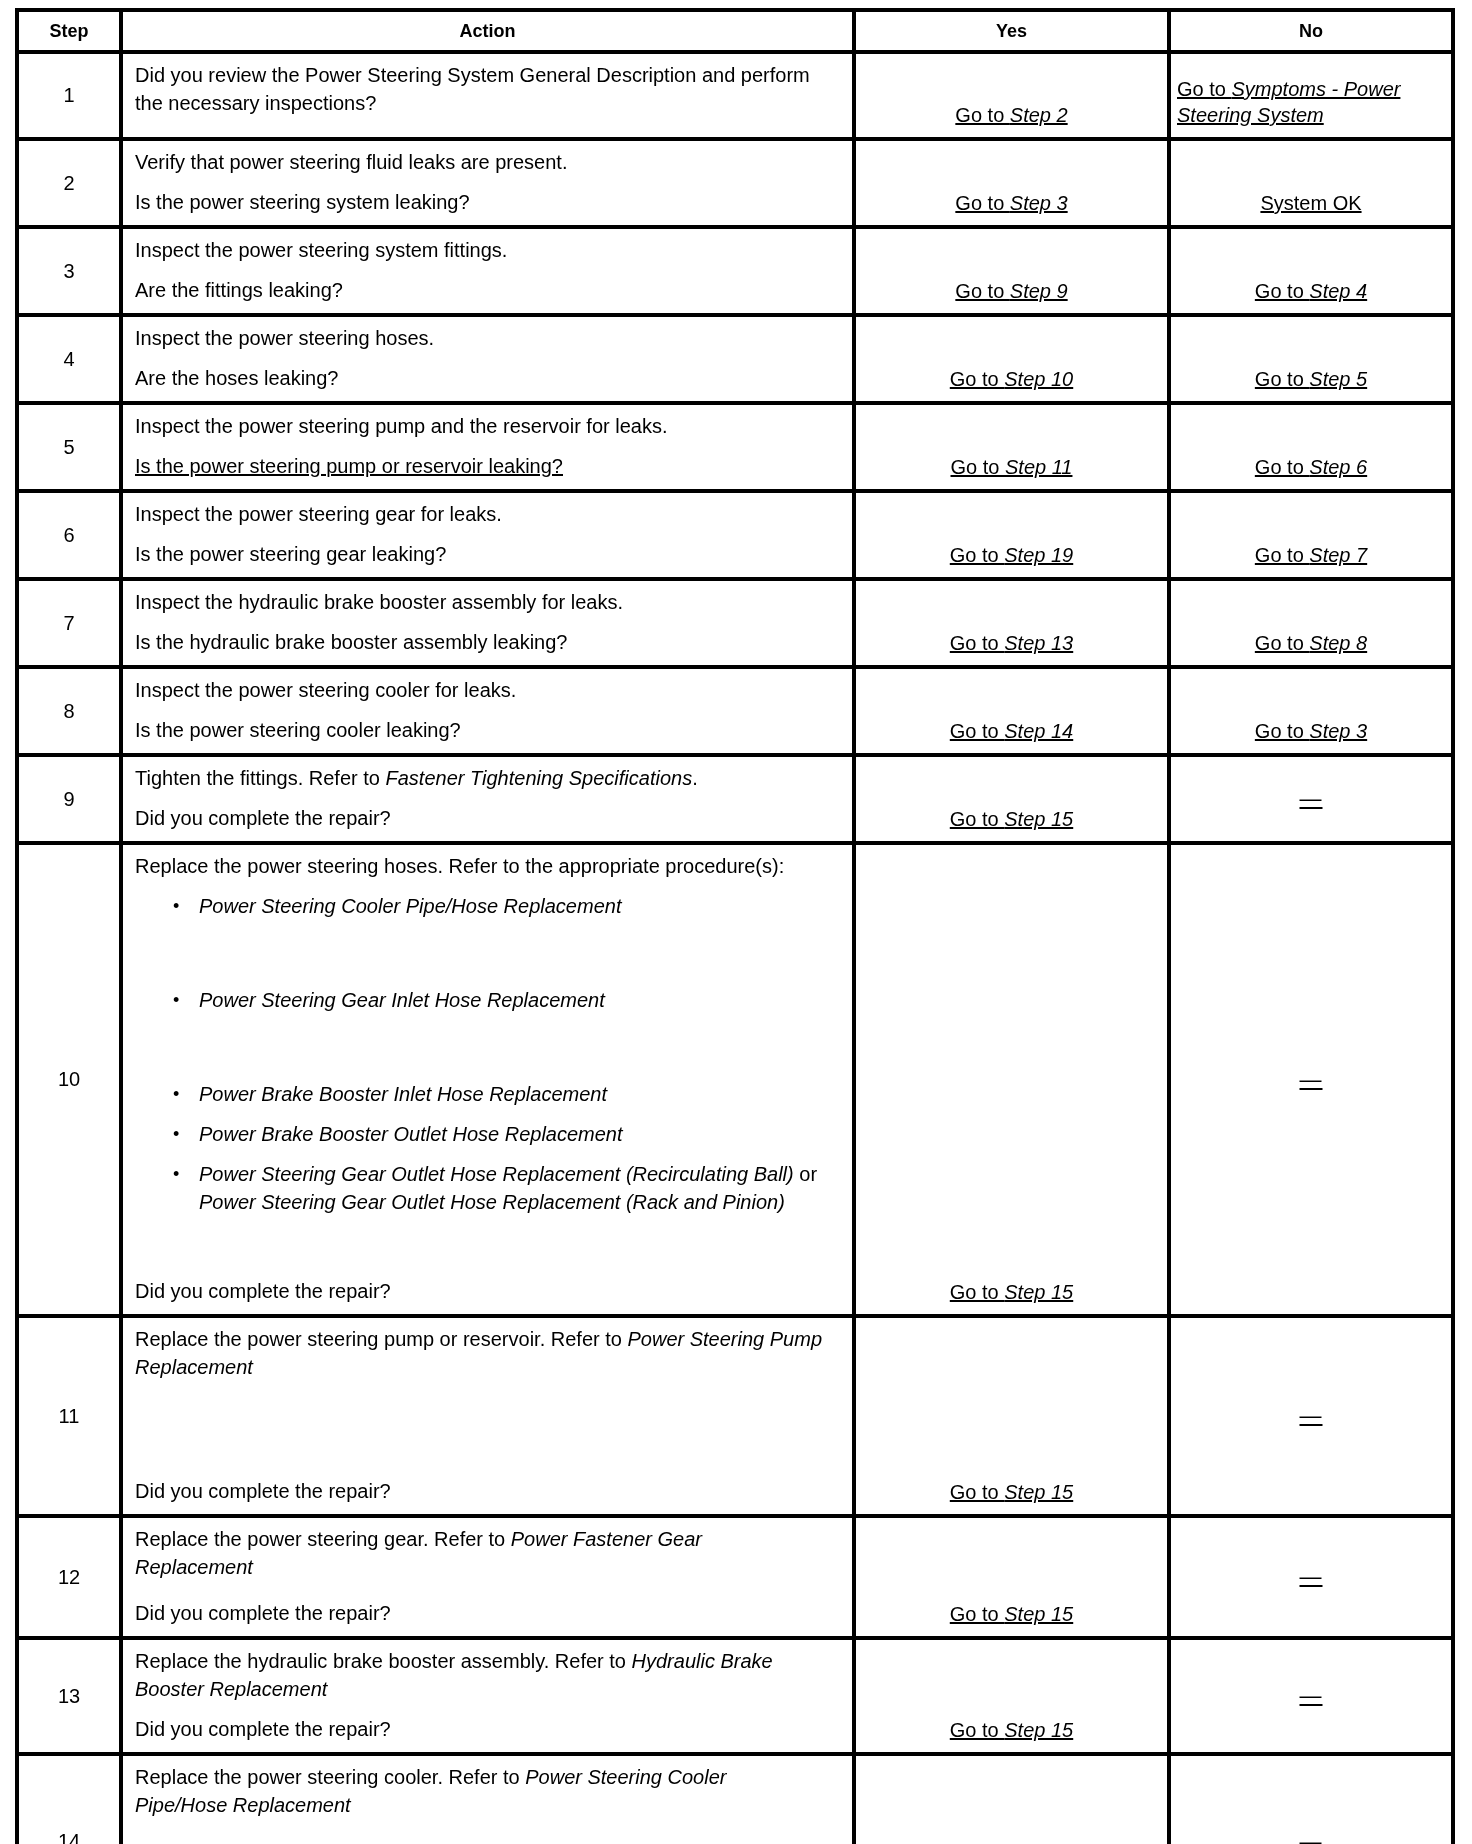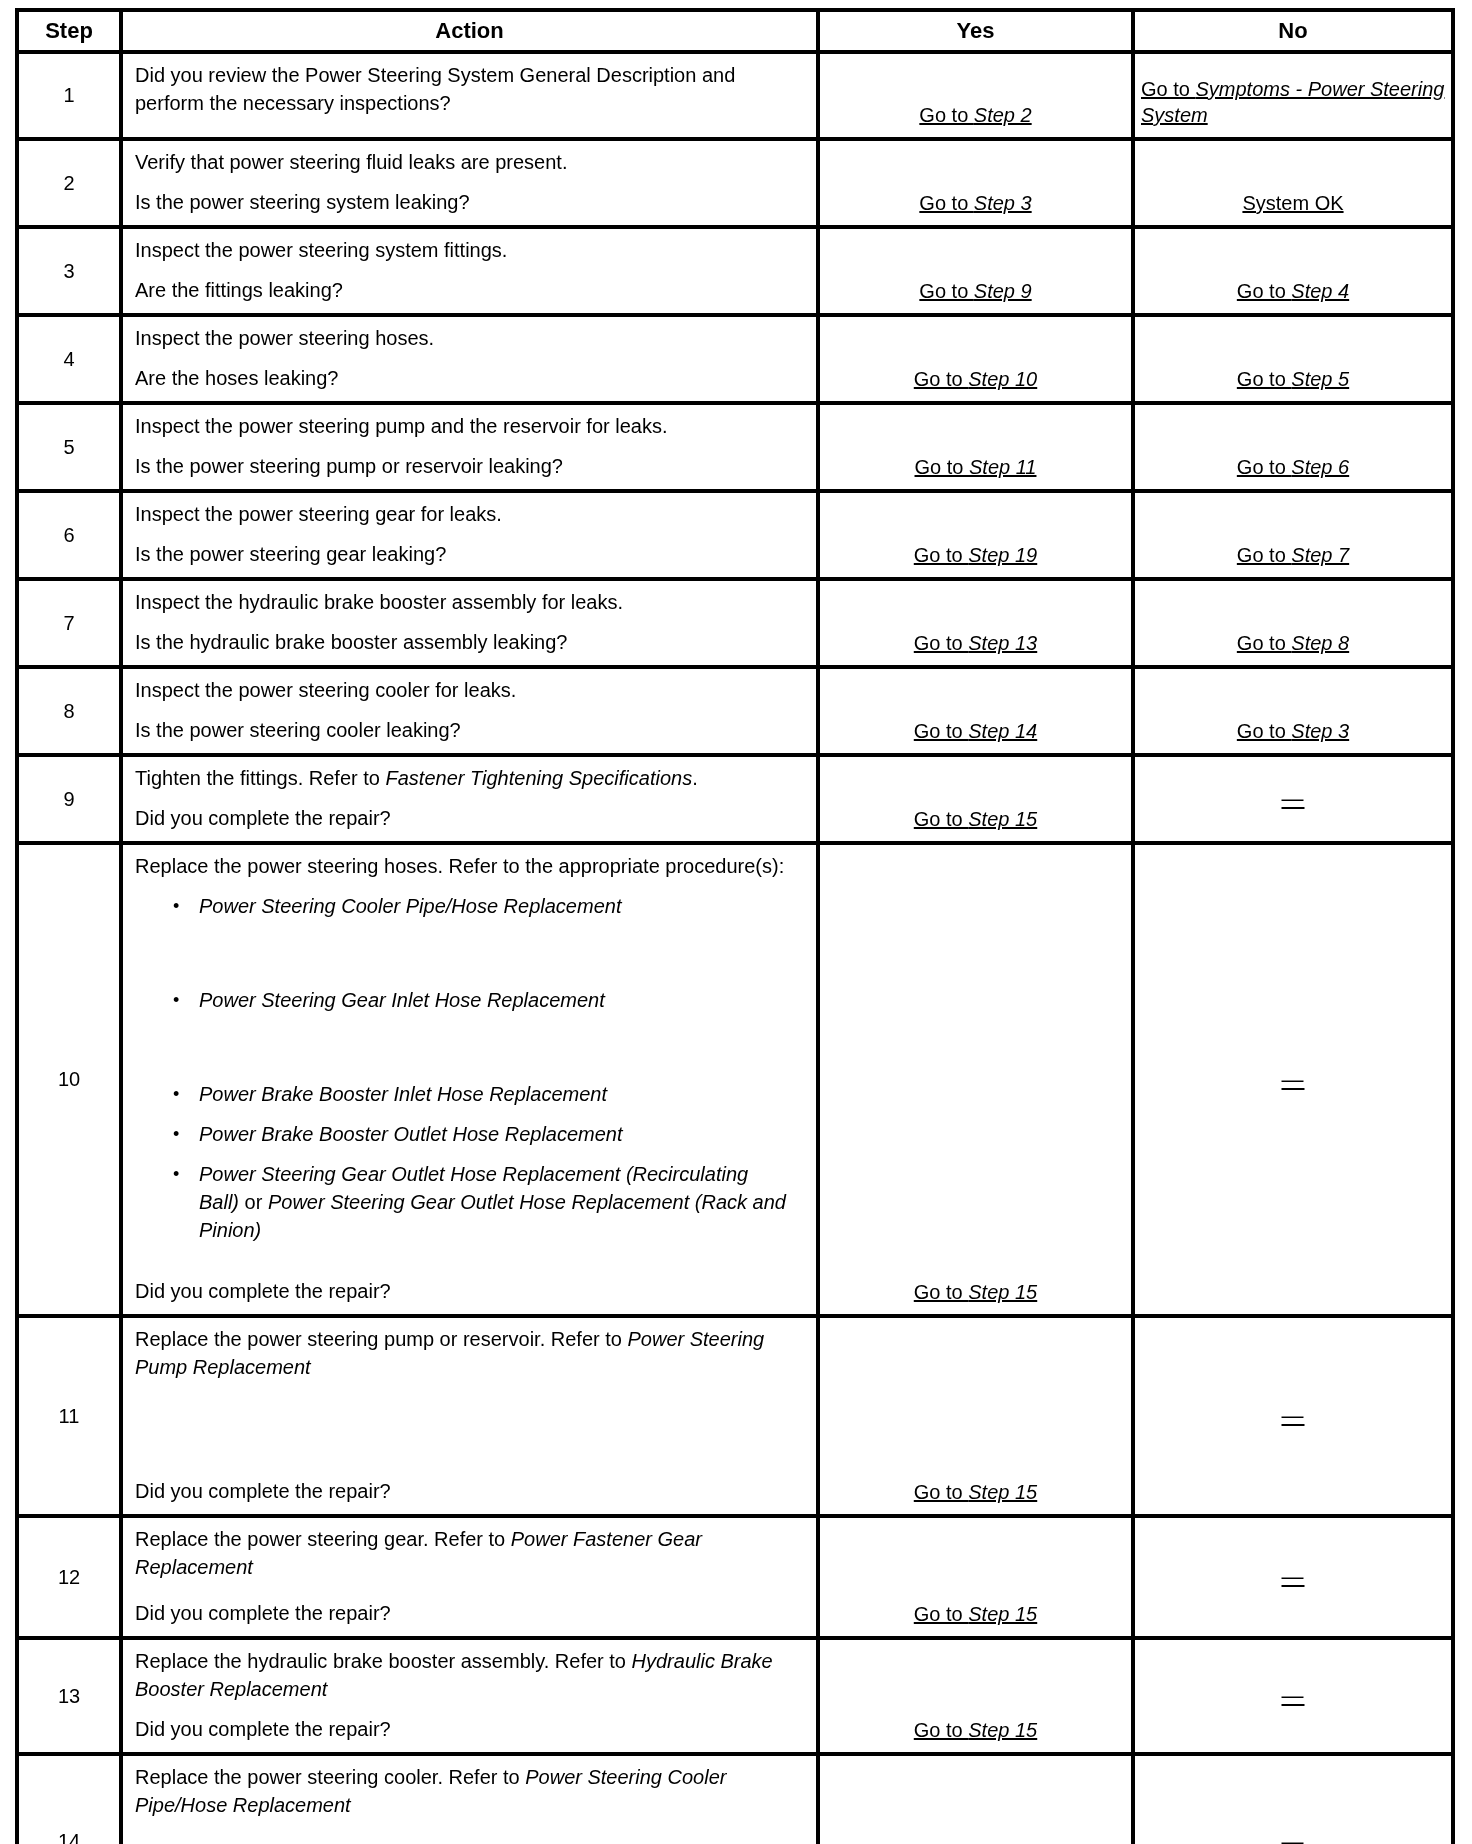--- a/index.html
+++ b/index.html
@@ -57,25 +57,25 @@
     display: flex;
     flex-direction: column;
     justify-content: flex-end;
     align-items: center;
     padding: 9px 6px;
     font-size: 20px;
     line-height: 26px;
     text-align: center;
   }
   .yes-col { border-right: 4px solid #000; }
-  .no-col { width: 316px; }
+  .no-col { width: 280px; }
   .no-col.middle { justify-content: center; }
   .header-row .cell {
     font-weight: bold;
-    font-size: 22px;
+    font-size: 18px;
     display: flex;
     align-items: center;
     justify-content: center;
     text-align: center;
     padding: 4px;
     line-height: 26px;
   }
   .para { margin: 0 0 12px 0; }
   .para:last-child { margin-bottom: 0; }
   .para.bullet {
@@ -156,21 +156,21 @@
           </div>
     <div class="cell no-col">
             <div class="answer"><span>Go to </span><span class="it">Step 5</span></div>
           </div>
   </div>
 
   <div class="row body-row" style="min-height: 72px;">
     <div class="cell step-col">5</div>
     <div class="cell action-col">
             <div class="para"><span>Inspect the power steering pump and the reservoir for leaks.</span></div>
-            <div class="para" style="margin-top: auto;"><span>Is the power steering pump or reservoir leaking?</span></div>
+            <div class="para" style="margin-top: auto; text-decoration: underline;"><span>Is the power steering pump or reservoir leaking?</span></div>
           </div>
     <div class="cell yes-col">
             <div class="answer"><span>Go to </span><span class="it">Step 11</span></div>
           </div>
     <div class="cell no-col">
             <div class="answer"><span>Go to </span><span class="it">Step 6</span></div>
           </div>
   </div>
 
   <div class="row body-row" style="min-height: 68px;">

